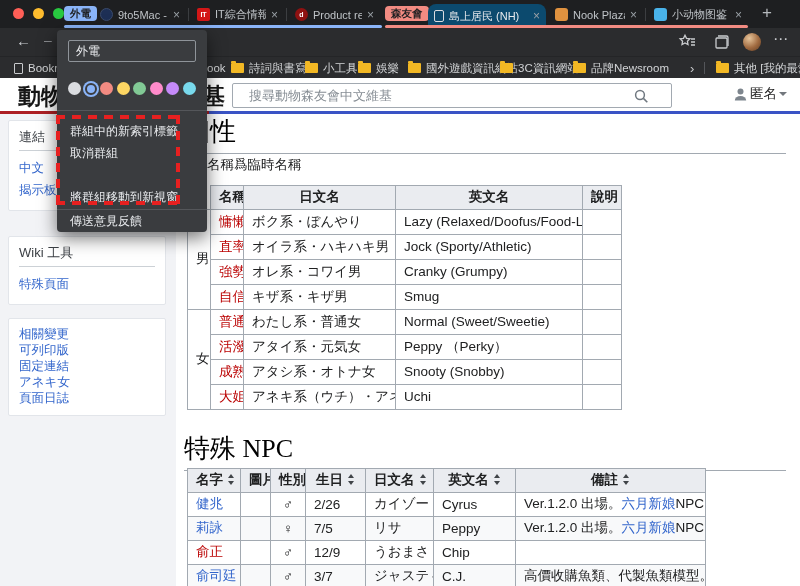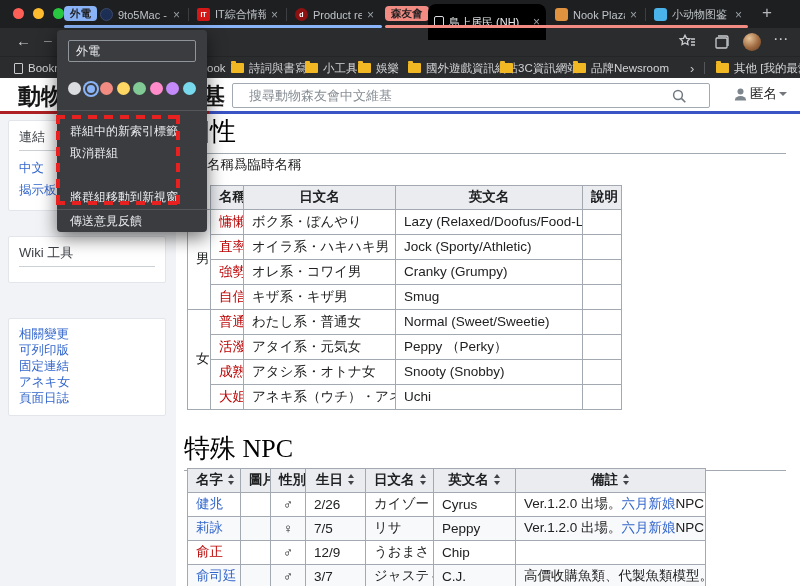--- a/index.html
+++ b/index.html
@@ -7,21 +7,21 @@
   body { position:relative; font-family:"Liberation Sans","DejaVu Sans",sans-serif; background:#fff; }
 
   
   #tabbar { position:absolute; top:0; left:0; right:0; height:28px; background:#1e1f21; }
   .light { position:absolute; top:8px; width:11px; height:11px; border-radius:50%; }
   .pill { position:absolute; top:6px; height:15px; border-radius:4px; font-size:10.5px; line-height:15px; padding:0 6px; color:#1e1f21; font-weight:bold; }
   .pill-blue { background:#8ab4f8; }
   .pill-red  { background:#f28b82; }
   .tab { position:absolute; top:4px; height:21px; display:flex; align-items:center; gap:5px; padding:0 6px; color:#bfc3c7; font-size:11px; overflow:hidden; white-space:nowrap; }
   .tab .title { overflow:hidden; max-width:68px; }
-  .tab.active { background:#000000; border-radius:8px 8px 0 0; color:#e8eaed; top:4px; height:36px; z-index:2; }
+  .tab.active { background:#0c4a6e; border-radius:8px 8px 0 0; color:#e8eaed; top:4px; height:24px; z-index:2; }
   .tab.active .title { max-width:80px; }
   .close { font-size:12px; color:#9aa0a6; margin-left:auto; }
   .fav { width:13px; height:13px; flex:none; border-radius:50%; text-align:center; }
   .fav-9to5 { background:#1d2f55; border:1px solid #3a4a6b; }
   .fav-it { background:#d41717; border-radius:2px; color:#fff; font:bold 7px/13px "Liberation Sans",sans-serif; }
   .fav-pr { background:#8e1111; color:#fff; font:bold 7px/13px "Liberation Sans",sans-serif; }
   .fav-page { width:10px; height:12px; border:1.5px solid #dadce0; border-radius:2px; background:transparent; }
   .fav-nook { background:#e0923f; border-radius:3px; }
   .fav-animal { background:#49b3ea; border-radius:3px; }
   .tabsep { position:absolute; top:8px; width:1px; height:13px; background:#3c3e41; }
@@ -46,21 +46,21 @@
   .bm { position:absolute; top:3px; height:16px; display:flex; align-items:center; gap:5px; color:#d3d5d7; font-size:11.5px; white-space:nowrap; }
   .folder { width:13px; height:10px; background:#f2b824; border-radius:1px; position:relative; flex:none; }
   .folder::before { content:""; position:absolute; top:-2px; left:0; width:5px; height:2px; background:#f2b824; border-radius:1px 1px 0 0; }
   .doc { width:9px; height:11px; border:1.2px solid #c8cacd; border-radius:1px; flex:none; }
   #bm-chevron { left:690px; font-size:13px; color:#c8cacd; }
   #bm-divider { position:absolute; left:704px; top:5px; width:1px; height:12px; background:#54565a; }
 
   
   #page { position:absolute; top:78px; left:0; right:0; bottom:0; background:#fff; }
   #logo { position:absolute; left:18px; top:3px; font-family:"Liberation Serif","DejaVu Serif",serif; font-weight:bold; font-size:23px; color:#161616; white-space:nowrap; }
-  #searchbox { position:absolute; left:232px; top:5px; width:478px; height:25px; border:1px solid #a2a9b1; border-radius:2px; background:#fff; }
+  #searchbox { position:absolute; left:232px; top:5px; width:440px; height:25px; border:1px solid #a2a9b1; border-radius:2px; background:#fff; }
   #searchbox input { position:absolute; inset:0; border:0; outline:0; padding-left:16px; font-size:13px; color:#54595d; background:transparent; width:100%; height:100%; font-family:inherit; }
   #searchbox input::placeholder { color:#878e95; opacity:1; }
   #search-ico { position:absolute; right:22px; top:5px; }
   #userarea { position:absolute; left:733px; top:7px; display:flex; align-items:center; gap:2px; }
   #userarea .label { font-size:13.5px; color:#222; }
   .caret { width:0; height:0; border-left:4px solid transparent; border-right:4px solid transparent; border-top:4px solid #72777d; }
   #hline-red  { position:absolute; top:33px; left:0; width:209px; height:2.5px; background:#ad1f24; }
   #hline-blue { position:absolute; top:33px; left:209px; right:0; height:2.5px; background:#3a53c5; }
 
   
@@ -232,20 +232,21 @@
   <div id="hline-blue"></div>
 
   <div id="sidebar">
     <div class="sbox lh22" style="top:6px">
       <h3>連結</h3>
       <a>中文</a>
       <a>揭示板</a>
     </div>
     <div class="sbox lh22" style="top:122px">
       <h3>Wiki 工具</h3>
+      <a>特殊頁面</a>
     </div>
     <div class="sbox lh16" style="top:204px">
       <a>相關變更</a>
       <a>可列印版</a>
       <a>固定連結</a>
       <a>アネキ女</a>
       <a>頁面日誌</a>
     </div>
   </div>
 

